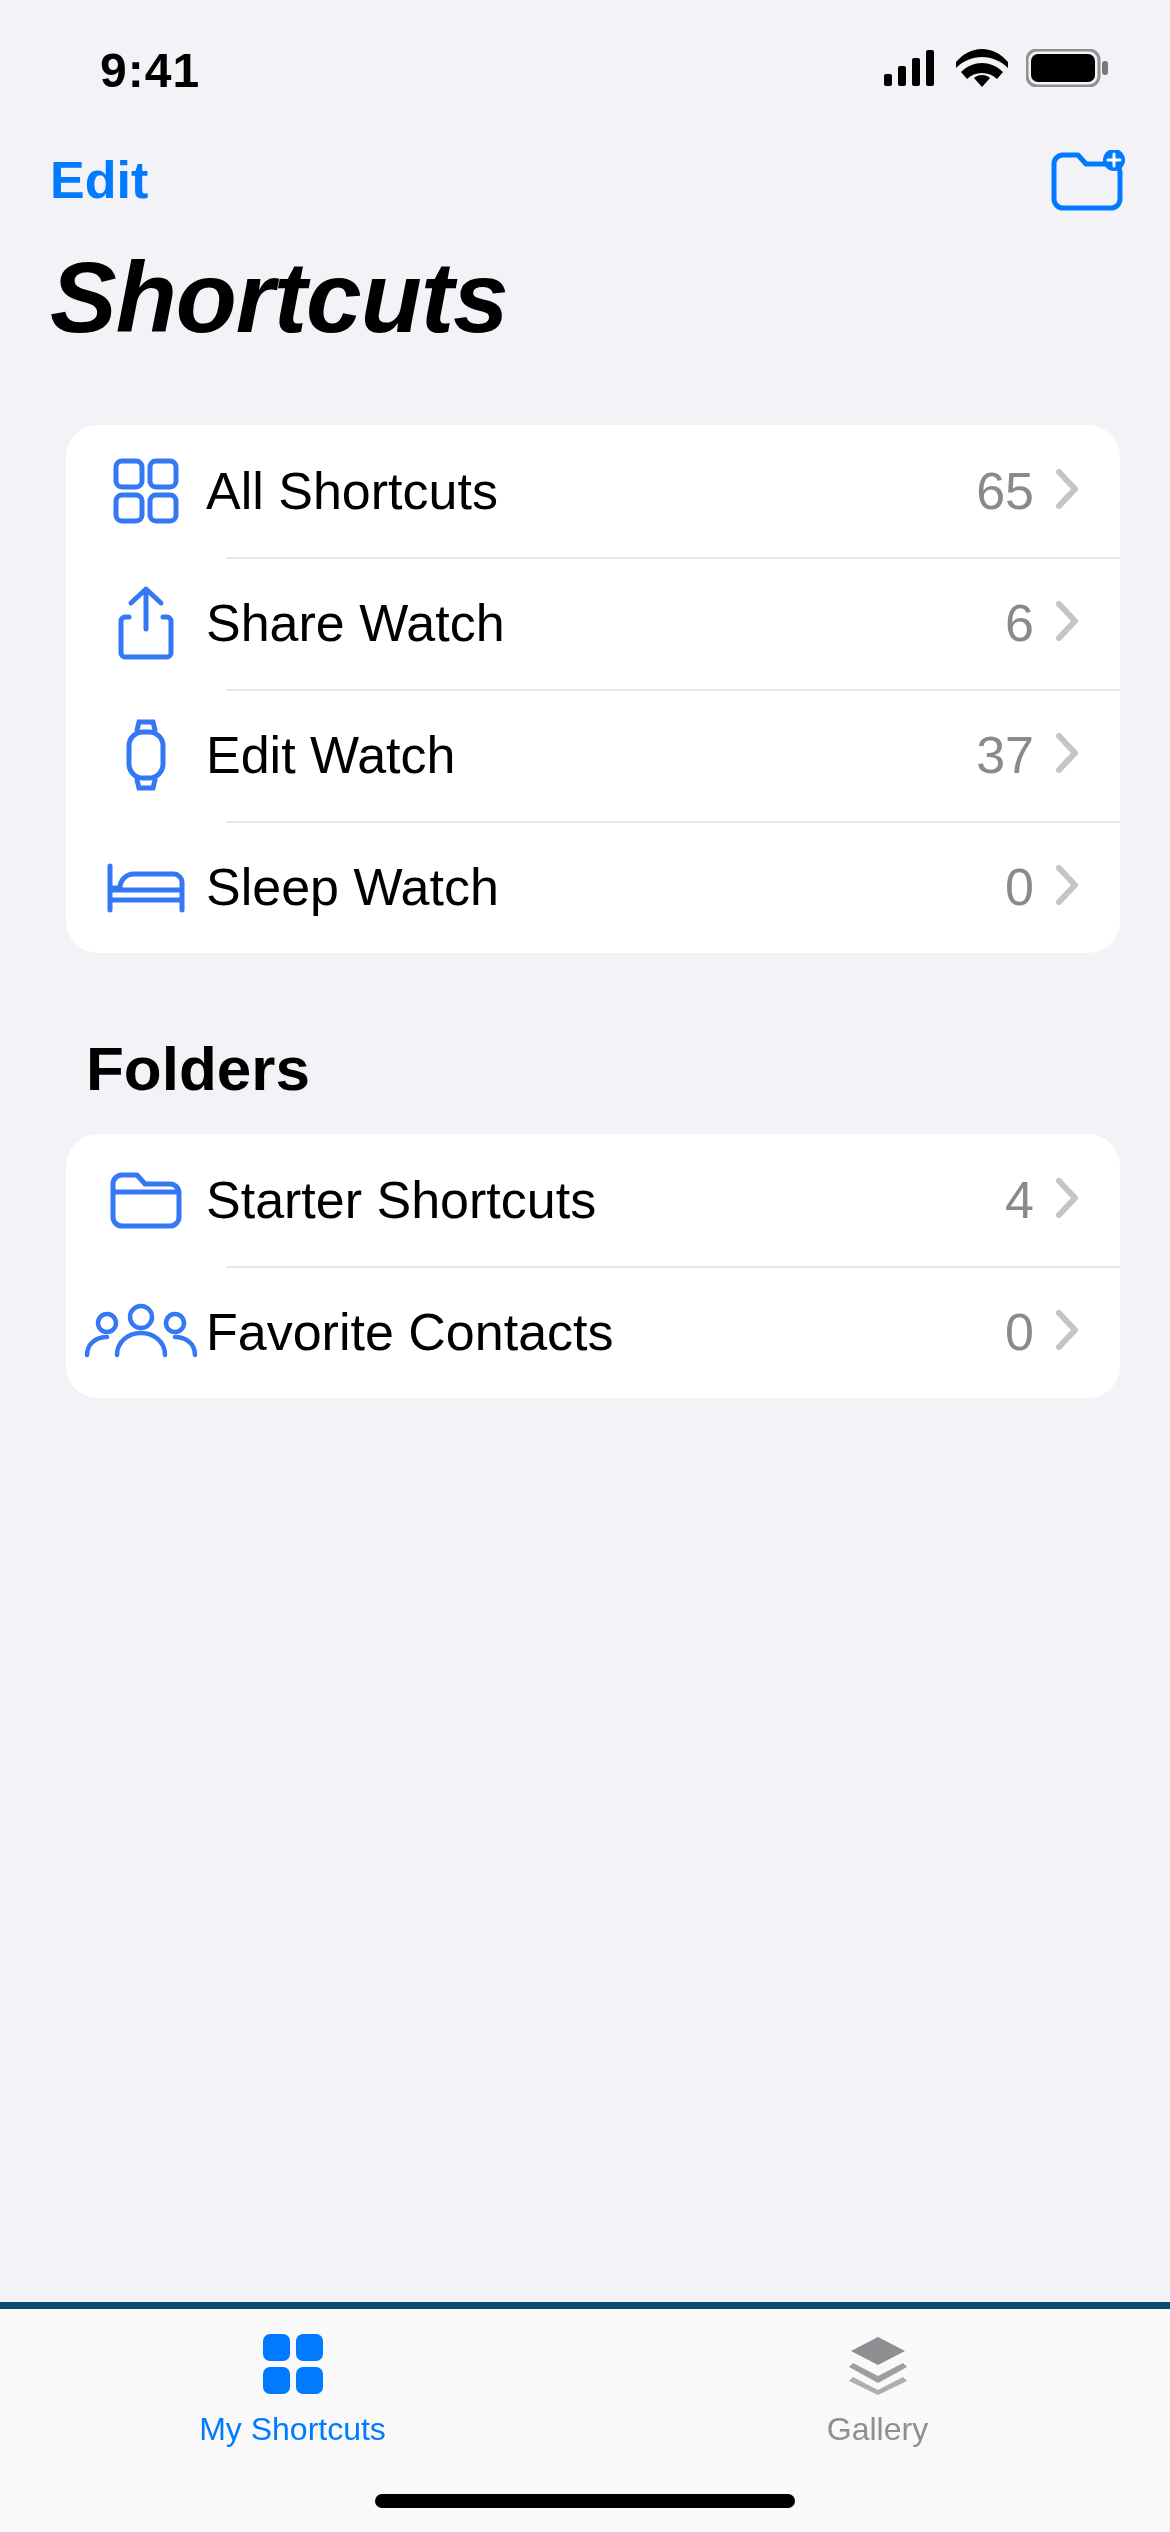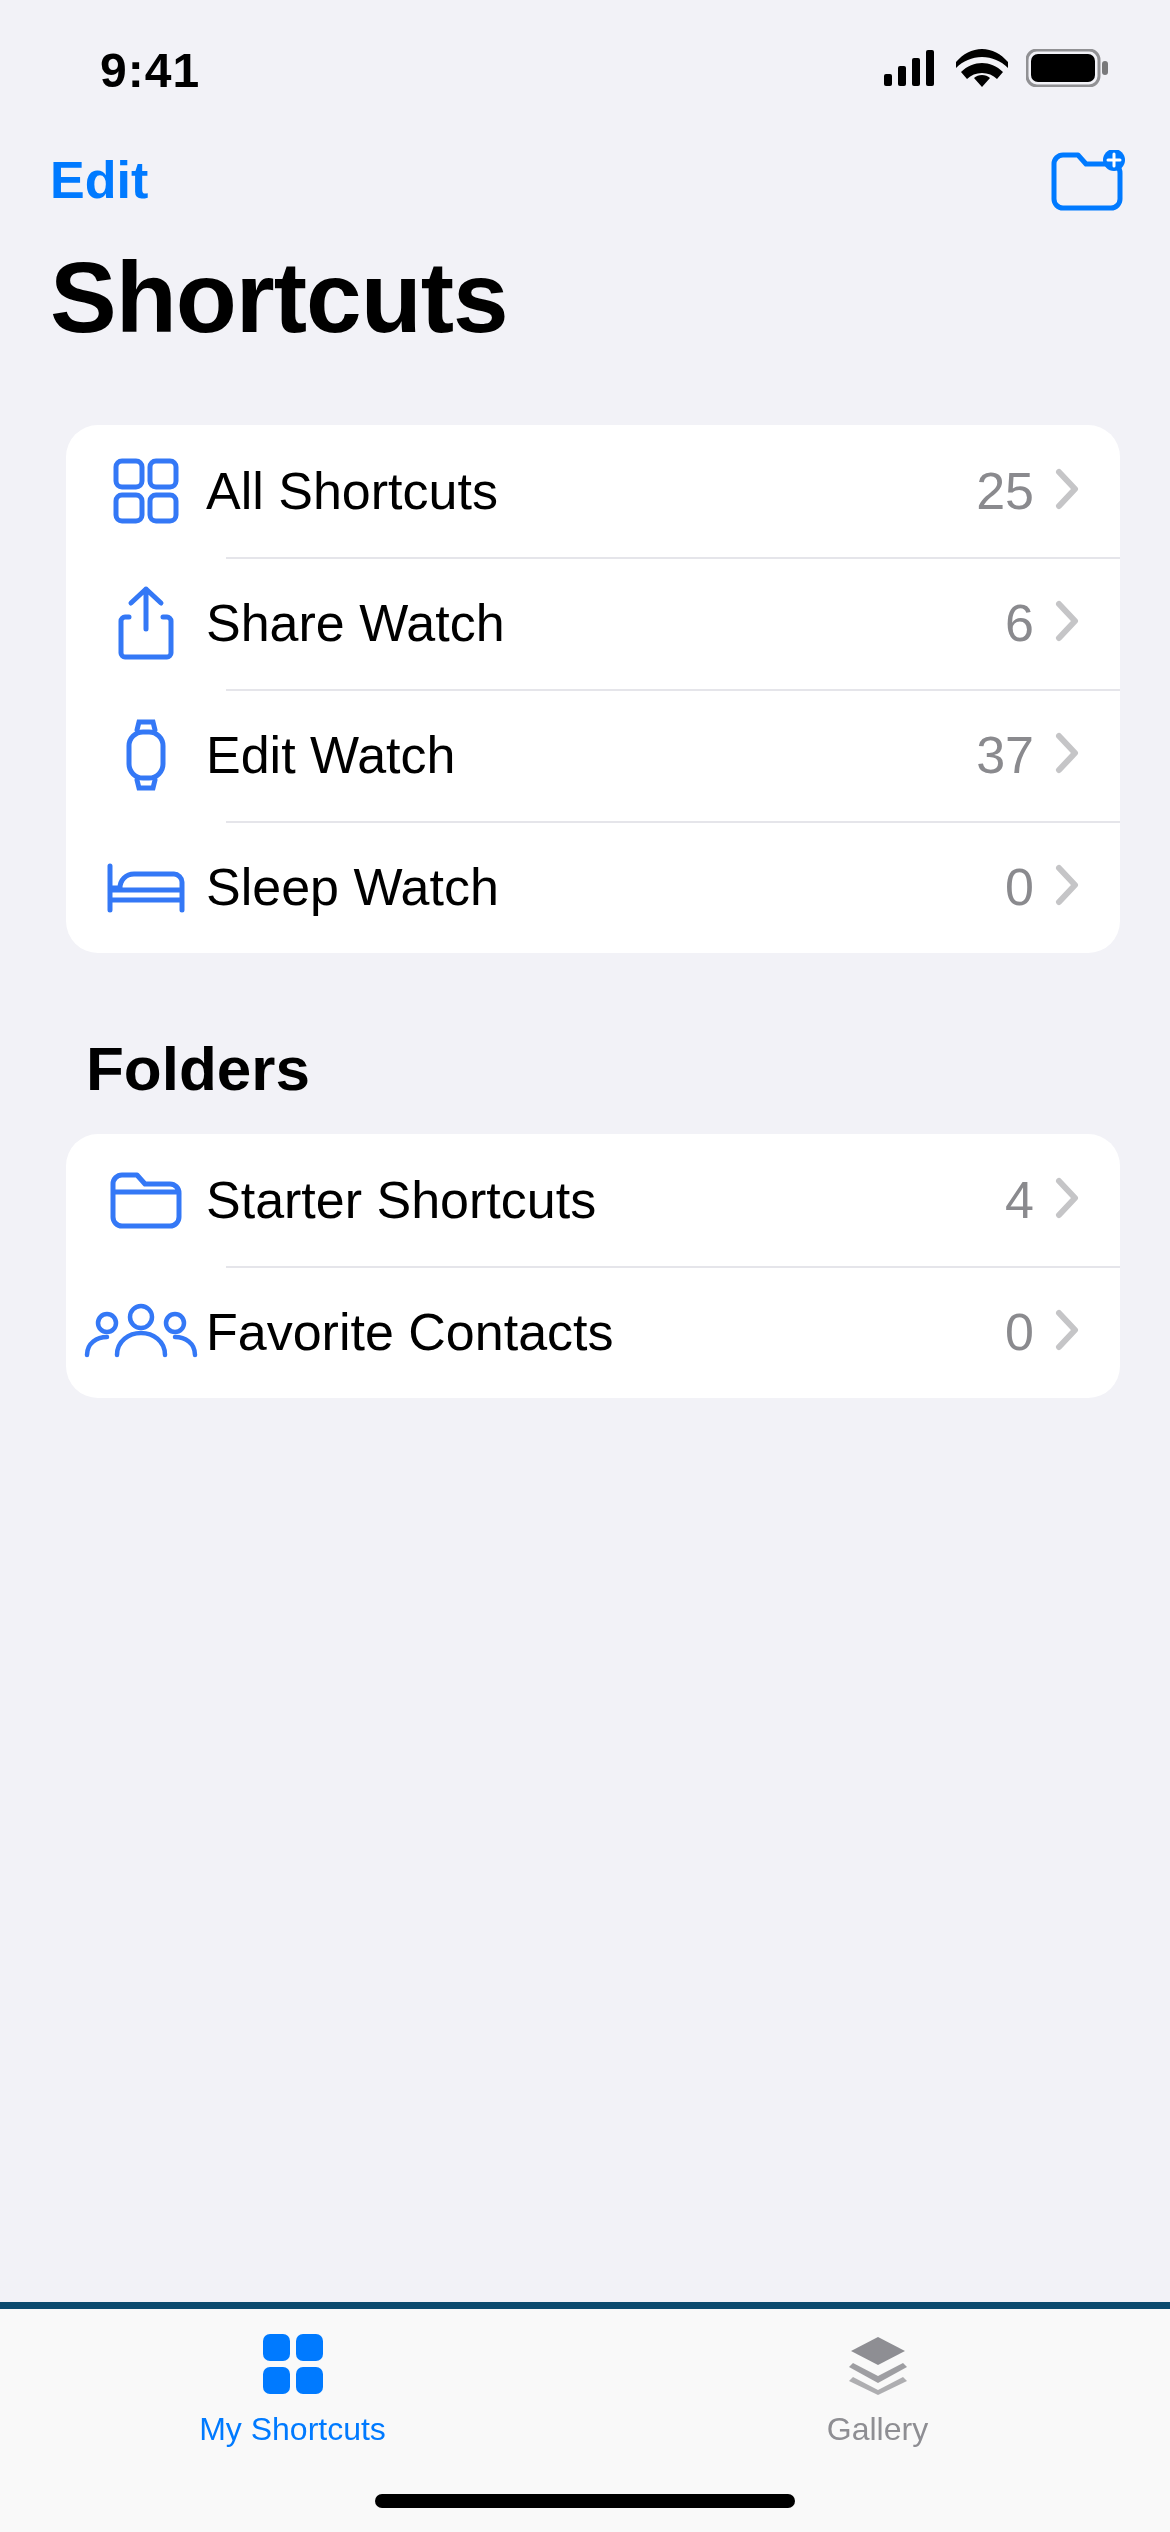--- a/index.html
+++ b/index.html
@@ -10,21 +10,21 @@
   .status-bar { height: 140px; display: flex; align-items: center; justify-content: space-between; padding: 0 60px 0 100px; }
   .status-time { font-size: 48px; font-weight: 600; letter-spacing: 1px; }
   .status-right { display: flex; align-items: center; gap: 18px; }
 
   
   .nav-bar { padding: 10px 50px 0 50px; display: flex; align-items: center; justify-content: space-between; }
   .nav-edit { font-size: 52px; color: #007aff; font-weight: 700; }
   .nav-add-folder { width: 70px; height: 60px; color: #007aff; }
 
   
-  .large-title { font-size: 100px; font-weight: 700; padding: 30px 50px 40px 50px; color: #000; letter-spacing: -1px; }
+  .large-title { font-size: 100px; font-weight: 700; padding: 30px 50px 40px 50px; color: #000; letter-spacing: -1px; font-style: italic; }
 
   
   .content { flex: 1; padding: 0 50px; margin-left: 16px; }
 
   
   .list-group { background: #fff; border-radius: 32px; overflow: hidden; margin-top: 30px; }
   .list-row { display: flex; align-items: center; height: 132px; padding: 0 40px 0 20px; position: relative; }
   .list-row + .list-row::before {
     content: ""; position: absolute; top: 0; left: 160px; right: 0; height: 2px; background: #e5e5ea;
   }
@@ -98,21 +98,21 @@
         <svg width="72" height="72" viewBox="0 0 72 72">
             <g fill="none" stroke="#3478f6" stroke-width="5">
               <rect x="6" y="6" width="26" height="26" rx="6"></rect>
               <rect x="40" y="6" width="26" height="26" rx="6"></rect>
               <rect x="6" y="40" width="26" height="26" rx="6"></rect>
               <rect x="40" y="40" width="26" height="26" rx="6"></rect>
             </g>
           </svg>
       </span>
       <span class="row-label">All Shortcuts</span>
-      <span class="row-count">25</span>
+      <span class="row-count">65</span>
       <span class="chevron">
         <svg width="26" height="42" viewBox="0 0 26 42">
             <path fill="none" stroke="currentColor" stroke-width="6" stroke-linecap="round" stroke-linejoin="round" d="M5 4 L21 21 L5 38"></path>
           </svg>
       </span>
     </div>
 
     <div class="list-row">
       <span class="row-icon">
         <svg width="58" height="76" viewBox="0 0 58 76">

